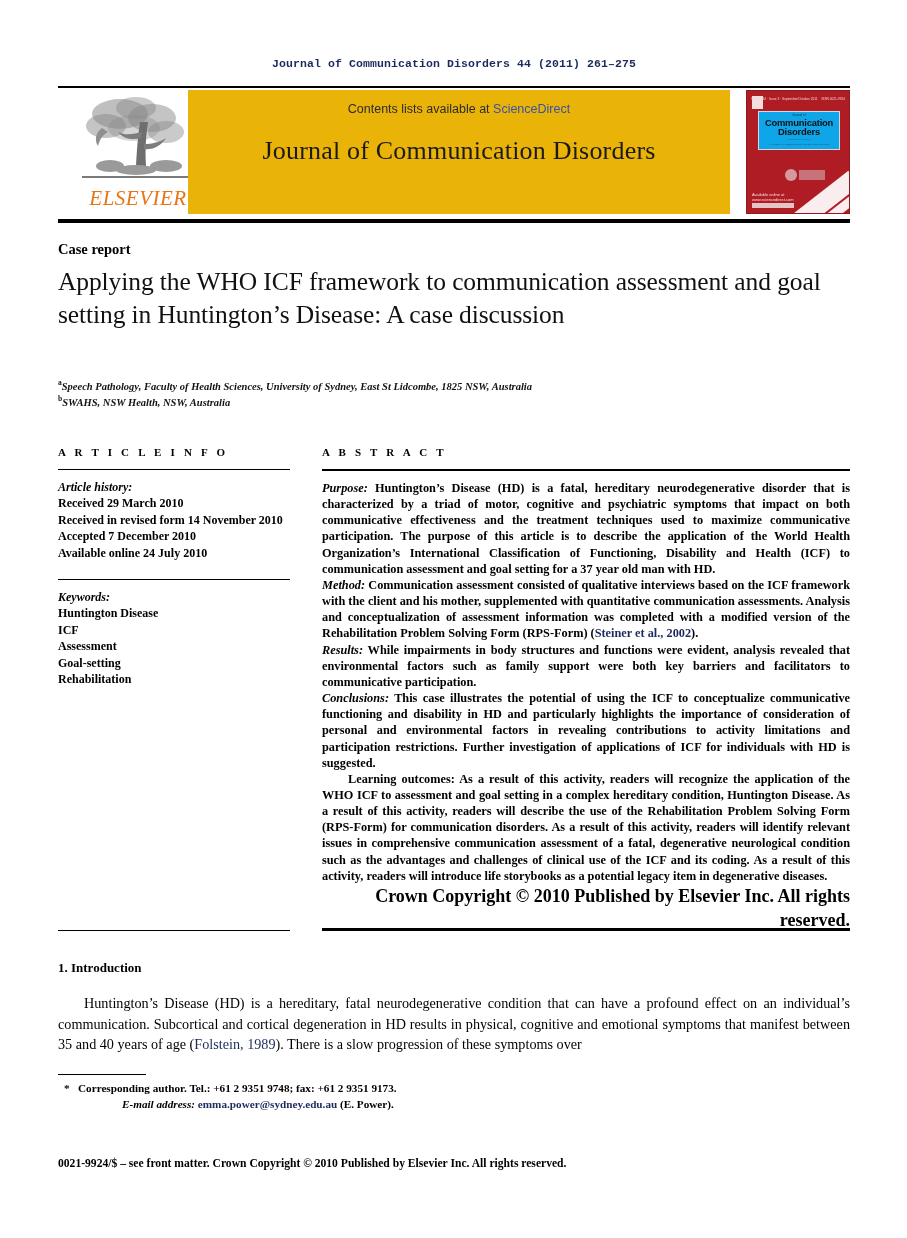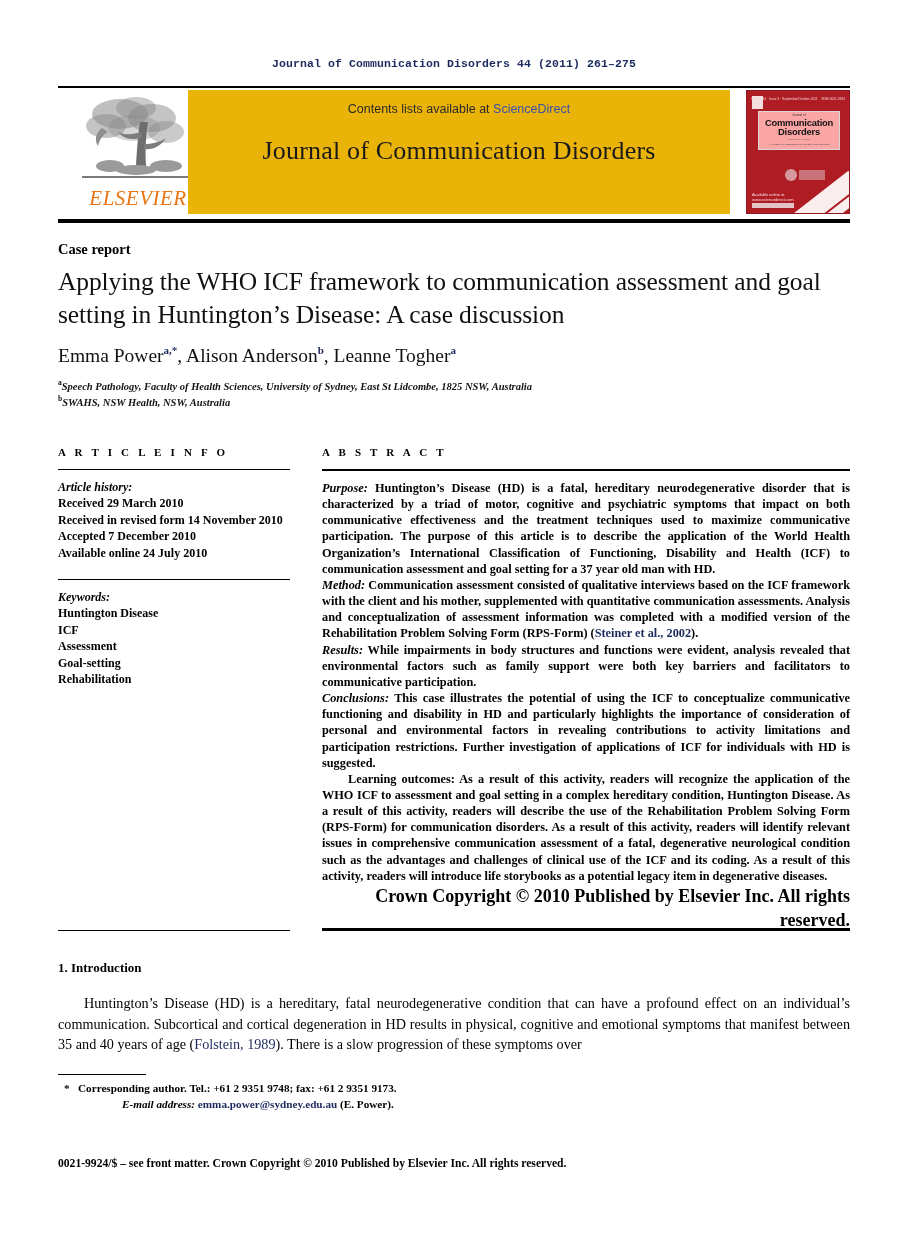--- a/index.html
+++ b/index.html
@@ -127,21 +127,21 @@
     left: 5px; top: 5px;
     width: 11px;
     height: 13px;
     background: #fff;
     opacity: .85;
   }
   .cover-titlebox {
     position: absolute;
     left: 11px; top: 20px;
     width: 82px;
-    background: #fca5a5;
+    background: #0ea5e9;
     border: 1px solid #d8d8d8;
     box-sizing: border-box;
     padding: 2px 2px 3px;
     text-align: center;
   }
   .cover-kicker {
     font-family: "Liberation Serif", serif;
     font-size: 3.4px;
     color: #333;
     line-height: 1.1;
@@ -459,23 +459,20 @@
       <div class="cover-ribbon"></div>
       <div class="cover-ribbon-line"></div>
     </div>
   </div>
 
   <div class="rule-thick-header"></div>
 
   <div class="case-report">Case report</div>
   <div class="article-title">Applying the WHO ICF framework to communication assessment and goal setting in Huntington’s Disease: A case discussion</div>
 
-  <div class="authors">
-    <span>Emma Power</span><sup>a,*</sup>, <span>Alison Anderson</span><sup>b</sup>, <span>Leanne Togher</span><sup>a</sup>
-  </div>
 
   <div class="affil">
     <div><sup>a</sup><span>Speech Pathology, Faculty of Health Sciences, University of Sydney, East St Lidcombe, 1825 NSW, Australia</span></div>
     <div><sup>b</sup><span>SWAHS, NSW Health, NSW, Australia</span></div>
   </div>
 
   <div class="col-left">
     <div class="sec-head">A R T I C L E    I N F O</div>
     <div class="rule-thin"></div>
     <div class="hist-label">Article history:</div>

